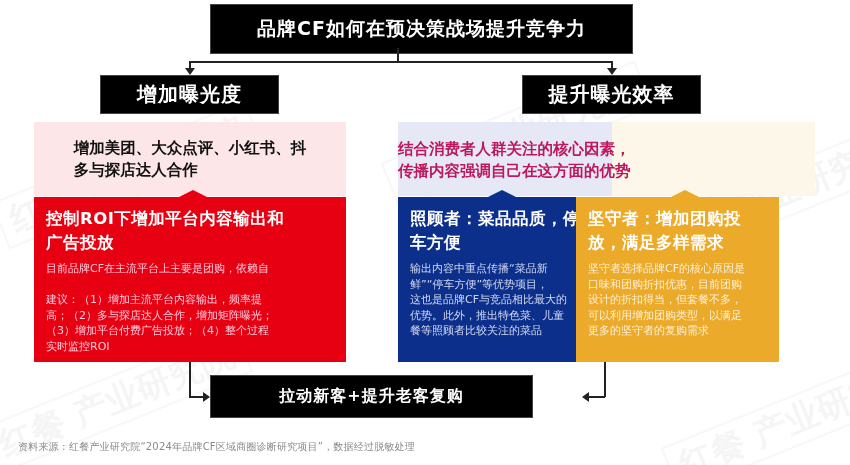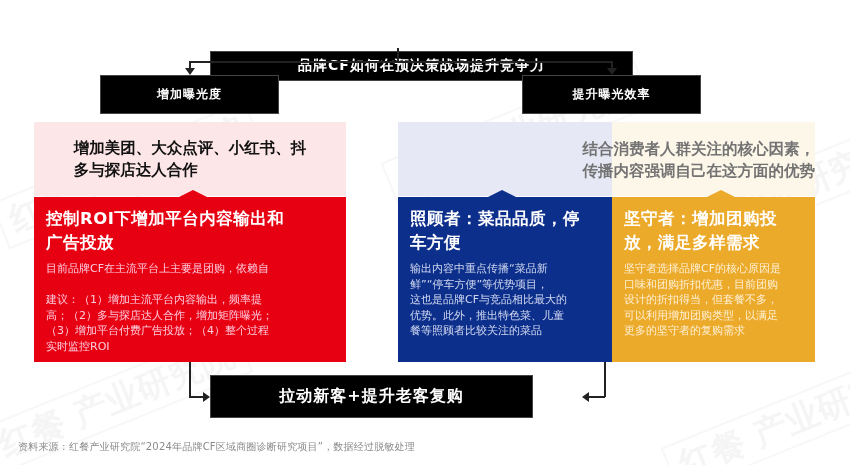--- a/index.html
+++ b/index.html
@@ -7,22 +7,22 @@
       width:850px; height:465px; position:relative; overflow:hidden;
       background:#ffffff;
       font-family:"DejaVu Sans", "Liberation Sans", sans-serif;
     }
     .abs { position:absolute; box-sizing:border-box; }
     .black-box {
       background:#000; color:#fff; font-weight:bold;
       display:flex; align-items:center; justify-content:center;
       border:1px solid #444;
     }
-    .title-box { left:210px; top:4px; width:423px; height:30px; font-size:14px; letter-spacing:1px;margin-top:47px; }
-    .head-box { top:75px; width:179px; height:39px; font-size:12px; letter-spacing:1px; }
+    .title-box { left:210px; top:4px; width:423px; height:50px; font-size:19px; letter-spacing:1px; }
+    .head-box { top:75px; width:179px; height:39px; font-size:20px; letter-spacing:1px; }
     .bottom-box { left:210px; top:375px; width:323px; height:43px; font-size:16px; letter-spacing:1px; }
     .line { position:absolute; background:#222; }
     .arrow-down {
       position:absolute; width:0; height:0;
       border-left:5px solid transparent; border-right:5px solid transparent;
       border-top:7px solid #222;
     }
     .arrow-right {
       position:absolute; width:0; height:0;
       border-top:5px solid transparent; border-bottom:5px solid transparent;
@@ -36,30 +36,30 @@
     .top-panel {
       top:122px; height:74px;
       display:flex; align-items:center; justify-content:center; text-align:left;
       font-weight:bold; color:#111; font-size:15.5px; line-height:22px;
     }
     .pink { left:34px; width:312px; background:#fde6e8; }
     .lightblue { left:398px; width:214px; background:#e6e9f5; }
     .cream { left:612px; width:203px; background:#fdf7ea; }
     .top-text-right {
       position:absolute; left:398px; top:123px; width:417px; height:74px;
-      display:flex; align-items:center; justify-content:flex-end; text-align:left;
-      font-weight:bold; color:#737373; font-size:15.5px; line-height:22px;
+      display:flex; align-items:center; justify-content:flex-start; text-align:left;
+      font-weight:bold; color:#be185d; font-size:15.5px; line-height:22px;
     }
     .top-text-right > div { margin-left:-40px; }
     .panel {
       top:197px; height:165px; color:#fff; padding:10px 0 8px 12px;
     }
     .red { left:34px; width:312px; background:#e60012; }
     .blue { left:398px; width:214px; background:#0d2f8c; }
-    .yellow { left:612px; width:203px; background:#ecaa2b; }
+    .yellow { left:576px; width:203px; background:#ecaa2b; }
     .panel h3 {
       margin:0 0 6px 0; font-size:16.5px; line-height:24px; font-weight:bold; letter-spacing:0.5px;
     }
     .panel p { margin:0; font-size:11px; line-height:15.5px; color:#fde; opacity:0.92; }
     .blue p { color:#dfe5f7; }
     .yellow p { color:#fff6e2; }
     .notch {
       position:absolute; top:-7px; width:0; height:0;
       border-left:14px solid transparent; border-right:14px solid transparent;
     }

